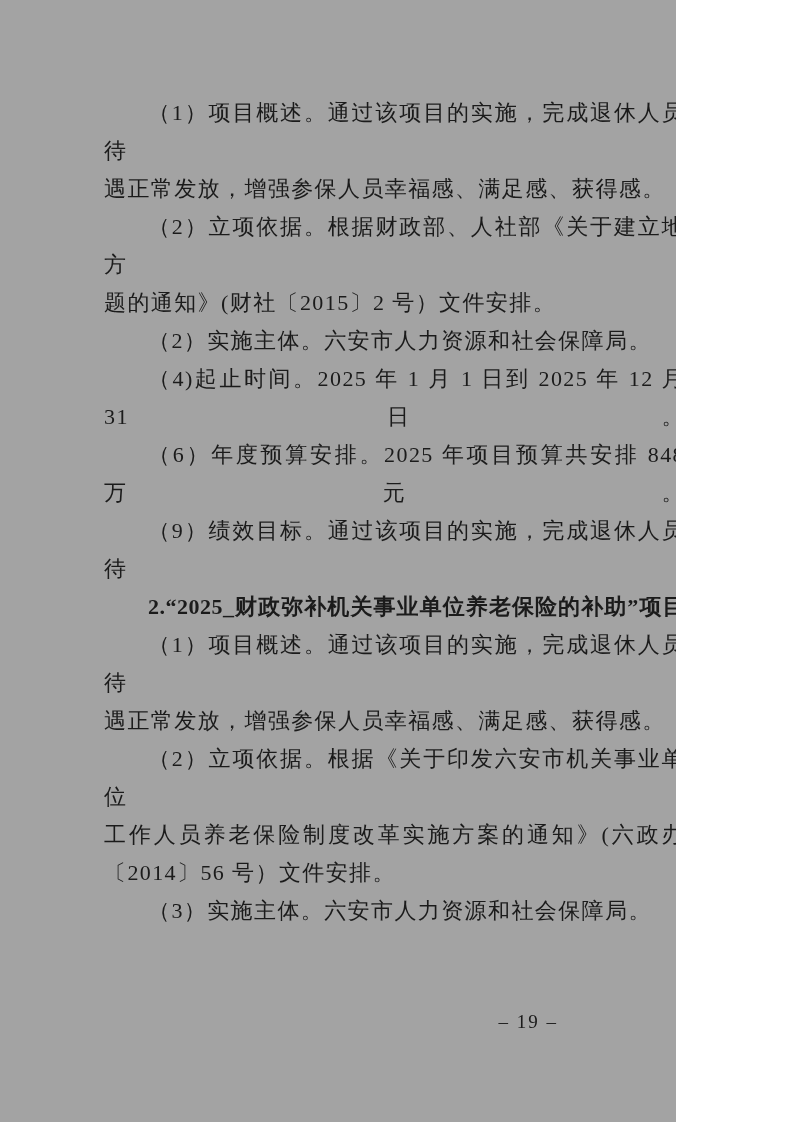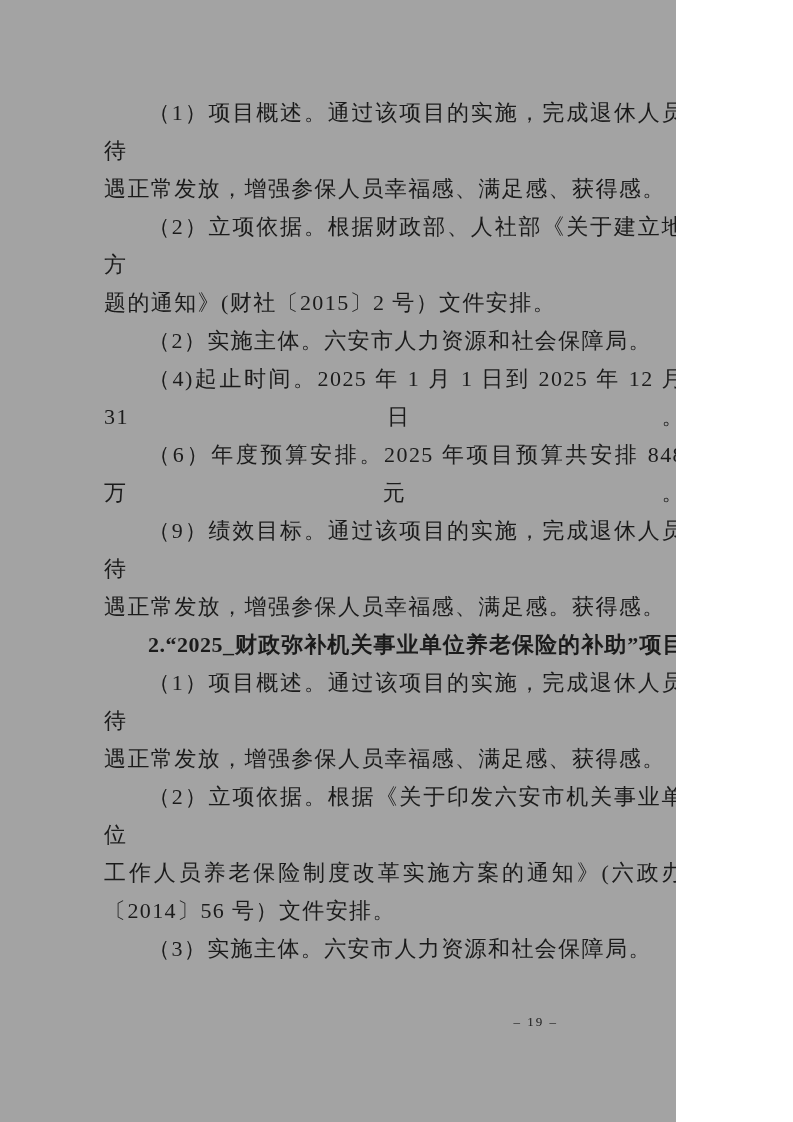--- a/index.html
+++ b/index.html
@@ -40,21 +40,21 @@
     text-align-last: justify;
   }
   .para.heading .line {
     font-weight: bold;
     letter-spacing: 0.5px;
   }
   .page-number {
     position: absolute;
     top: 1008px;
     right: 118px;
-    font-size: 13px;
+    font-size: 19px;
     line-height: 28px;
     letter-spacing: 2px;
     color: #1b1b1b;
   }
 </style>
 </head>
 <body>
 
 <div class="page">
   <div class="doc-body" id="doc-body">
@@ -72,21 +72,20 @@
       <div class="para body">
         <div class="line first fill">（4)起止时间。2025 年 1 月 1 日到 2025 年 12 月 31 日。</div>
       </div>
       <div class="para body">
       </div>
       <div class="para body">
         <div class="line first fill">（6）年度预算安排。2025 年项目预算共安排 848 万元。</div>
       </div>
       <div class="para body">
         <div class="line first fill">（9）绩效目标。通过该项目的实施，完成退休人员待</div>
-        <div class="line">遇正常发放，增强参保人员幸福感、满足感。获得感。</div>
       </div>
       <div class="para heading">
         <div class="line first fill">2.“2025_财政弥补机关事业单位养老保险的补助”项目</div>
       </div>
       <div class="para body">
         <div class="line first fill">（1）项目概述。通过该项目的实施，完成退休人员待</div>
         <div class="line">遇正常发放，增强参保人员幸福感、满足感、获得感。</div>
       </div>
       <div class="para body">
         <div class="line first fill">（2）立项依据。根据《关于印发六安市机关事业单位</div>

